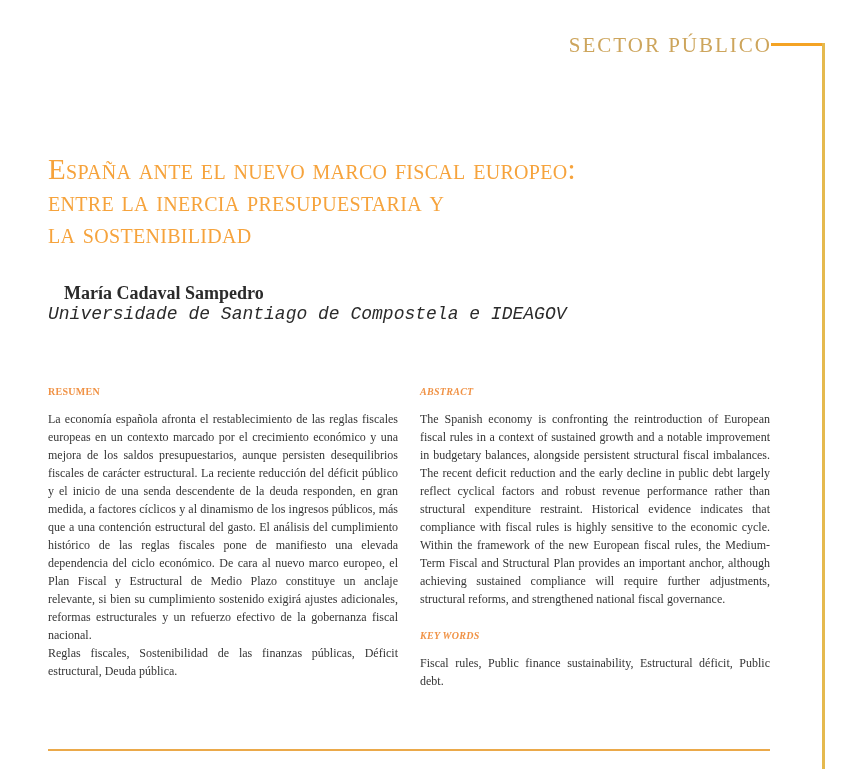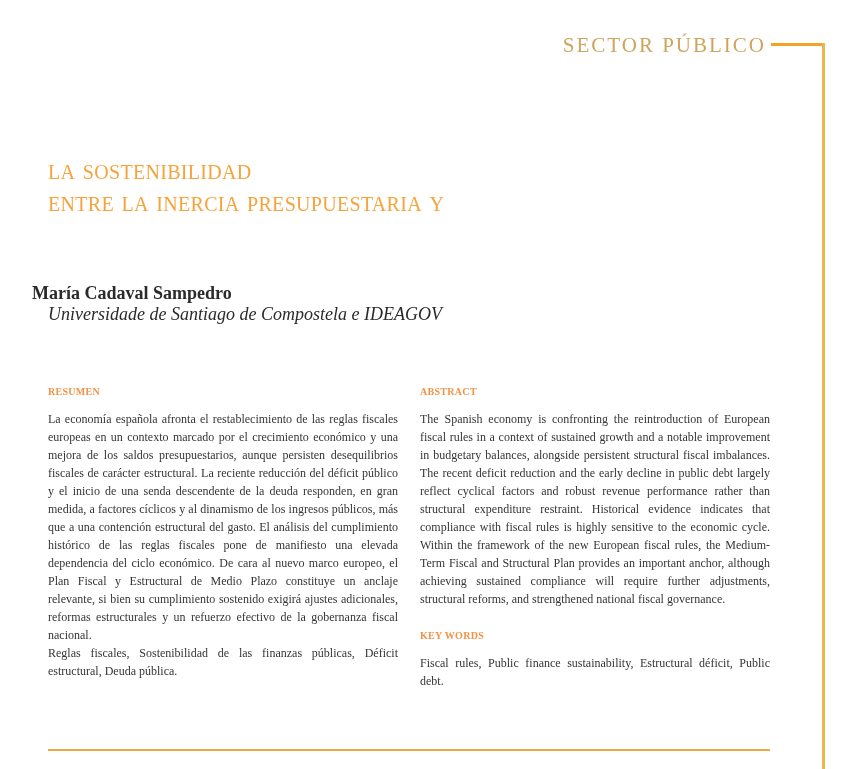--- a/index.html
+++ b/index.html
@@ -10,21 +10,21 @@
     background: #ffffff;
     font-family: "Liberation Serif", "DejaVu Serif", serif;
     color: #333333;
     overflow: hidden;
   }
 
   
   .kicker {
     position: absolute;
     top: 33px;
-    right: 90px;
+    right: 84px;
     font-size: 21px;
     letter-spacing: 2px;
     color: #CDA55C;
     white-space: nowrap;
   }
   .corner-h {
     position: absolute;
     top: 43px;
     left: 771px;
     width: 54px;
@@ -51,53 +51,54 @@
     line-height: 32px;
     color: #F6A33C;
     font-variant: small-caps;
     letter-spacing: 0.3px;
   }
   .title .tline { display: block; }
 
   
   .author-name {
     position: absolute;
-    left: 32px;
+    left: 64px;
     top: 283px;
     font-size: 18px;
     font-weight: bold;
     color: #2b2b2b;
   }
   .author-affil {
     position: absolute;
     left: 48px;
     top: 304px;
     font-size: 18px;
     font-style: italic;
     color: #2b2b2b;
+    font-family: Liberation Mono, monospace;
   }
 
   
   .columns {
     position: absolute;
     left: 48px;
     top: 386px;
     width: 722px;
     display: flex;
     gap: 22px;
   }
   .col { flex: 1; min-width: 0; }
   .colhead {
     color: #F09245;
     font-weight: bold;
     font-size: 10px;
     letter-spacing: 0.3px;
     margin: 0 0 13px 0;
   }
-  .colhead.italic { }
+  .colhead.italic { font-style: italic; }
   .colhead.kw { margin-top: 22px; }
   .col p {
     margin: 0;
     text-align: justify;
     font-size: 12px;
     line-height: 18px;
     color: #353535;
   }
   .col p.en { }
 
@@ -115,22 +116,23 @@
 <body>
 
 <div class="page">
 
   <div class="kicker">SECTOR PÚBLICO</div>
 
   <div class="corner-h"></div>
   <div class="corner-v"></div>
 
   <h1 class="title">
+    <span class="tline">España ante el nuevo marco fiscal europeo:</span>
+    <span class="tline">entre la inercia presupuestaria y</span>
     <span class="tline">la sostenibilidad</span>
-    <span class="tline">entre la inercia presupuestaria y</span>
   </h1>
 
   <div class="author-name">María Cadaval Sampedro</div>
 
   <div class="author-affil">Universidade de Santiago de Compostela e IDEAGOV</div>
 
   <div class="columns">
 
     <div class="col">
       <div class="colhead">RESUMEN</div>

